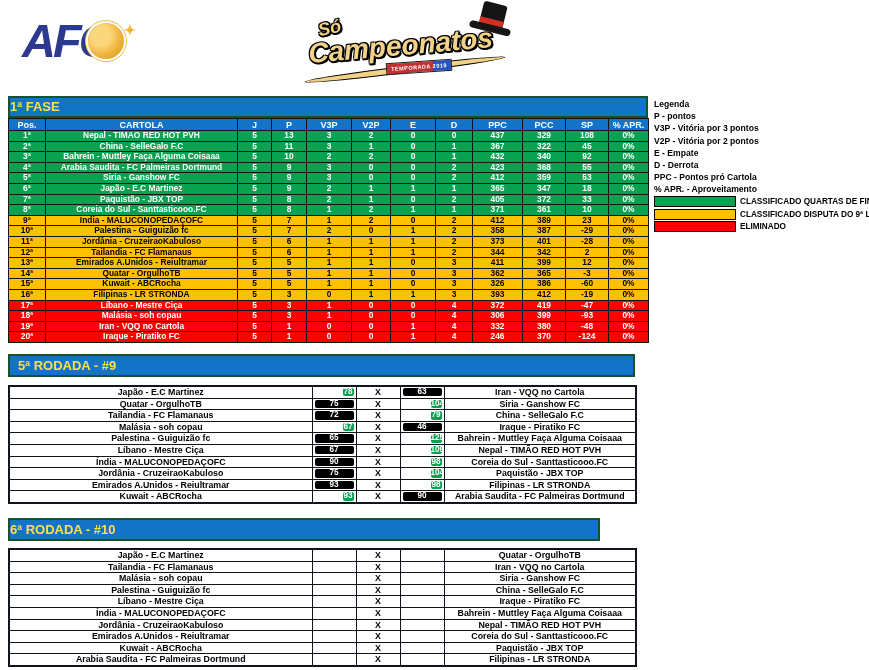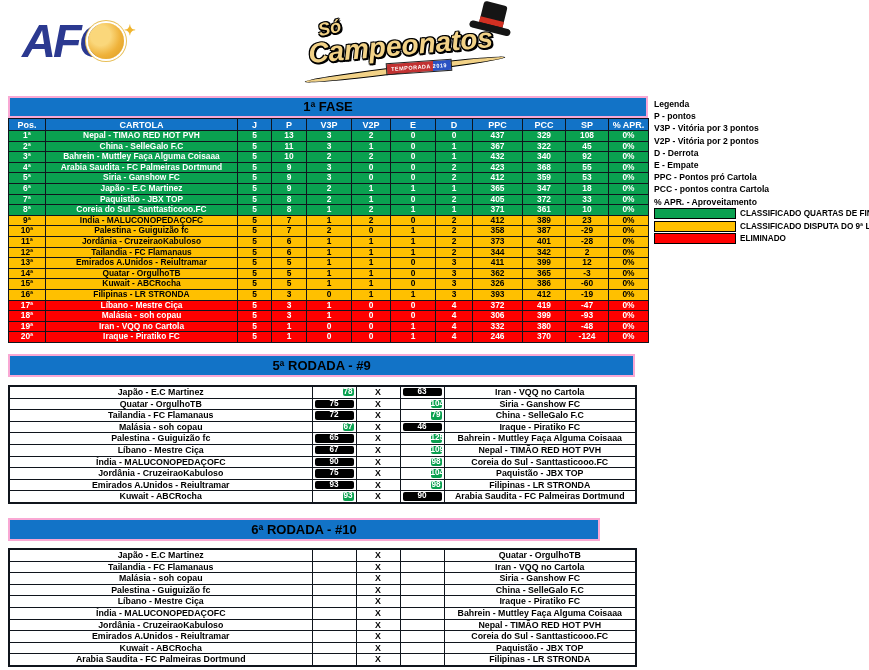--- a/index.html
+++ b/index.html
@@ -19,24 +19,24 @@
   .sc-main{position:absolute;left:10px;top:26px;font-size:28px;font-style:italic;color:#F2D287;transform:rotate(-5deg);white-space:nowrap;}
   .sc-swoosh{position:absolute;left:6px;top:62px;width:200px;height:5px;background:#F2D287;border:1px solid #000;border-radius:50%/60%;transform:rotate(-7deg);}
   .sc-badge{position:absolute;left:88px;top:57px;width:64px;height:10px;line-height:10px;text-align:center;color:#fff;font-size:5.5px;
     background:linear-gradient(90deg,#C23232 0 72%,#2A52C4 72% 100%);border:1px solid #222;transform:rotate(-4deg);letter-spacing:.5px;}
   .sc-hat{position:absolute;right:10px;top:-1px;width:42px;height:34px;transform:rotate(14deg);}
   .sc-hat .crown{position:absolute;left:9px;top:0;width:24px;height:24px;background:#151515;border-radius:3px 3px 0 0;}
   .sc-hat .band{position:absolute;left:9px;top:16px;width:24px;height:6px;background:#D23022;}
   .sc-hat .brim{position:absolute;left:0;top:22px;width:42px;height:7px;background:#151515;border-radius:4px;}
 
   
-  .section-bar{background:#1273C7;border:2px solid #f9a8d4;box-sizing:border-box;color:#000000;text-align:center;
+  .section-bar{background:#1273C7;border:2px solid #14532d;box-sizing:border-box;color:#fde047;text-align:left;
     font-size:13px;font-weight:bold;}
   #fase-bar{position:absolute;left:8px;top:96px;width:640px;height:22px;line-height:18px;}
-  #rodada5-bar{position:absolute;left:8px;top:354px;width:627px;height:23px;line-height:19px;}
+  #rodada5-bar{position:absolute;left:8px;top:354px;width:627px;height:23px;line-height:19px;padding-left:8px;}
   #rodada6-bar{position:absolute;left:8px;top:518px;width:592px;height:23px;line-height:19px;}
 
   
   #fase-table{position:absolute;left:8px;top:118px;width:640px;border-collapse:collapse;table-layout:fixed;}
   #fase-table th{background:#1273C7;color:#fff;font-size:9px;height:11px;border:1px solid #10151d;padding:0;text-align:center;}
   #fase-table td{font-size:8.4px;height:9.3px;line-height:9.6px;border:1px solid #10151d;padding:0;text-align:center;
     white-space:nowrap;overflow:hidden;font-weight:bold;}
   .zone-green td{background:#0AA150;color:#fff;}
   .zone-orange td{background:#FFC000;color:#000;}
   .zone-red td{background:#FF0000;color:#fff;}
@@ -396,24 +396,23 @@
       </tr>
     </tbody>
 </table>
 
 <div class="legend">
   <div class="legend-title">Legenda</div>
   <div id="legend-lines">
       <div class="legend-line">P - pontos</div>
       <div class="legend-line">V3P - Vitória por 3 pontos</div>
       <div class="legend-line">V2P - Vitória por 2 pontos</div>
+      <div class="legend-line">E - Empate</div>
       <div class="legend-line">D - Derrota</div>
-      <div class="legend-line">E - Empate</div>
       <div class="legend-line">PPC - Pontos pró Cartola</div>
-      <div class="legend-line">PCC - pontos contra Cartola</div>
       <div class="legend-line">% APR. - Aproveitamento</div>
     </div>
   <div id="legend-zones">
       <div class="legend-zone">
         <span class="swatch sw-green"></span>
         <span class="zone-label">CLASSIFICADO QUARTAS DE FINAIS</span>
       </div>
       <div class="legend-zone">
         <span class="swatch sw-orange"></span>
         <span class="zone-label">CLASSIFICADO DISPUTA DO 9ª LUGAR</span>

